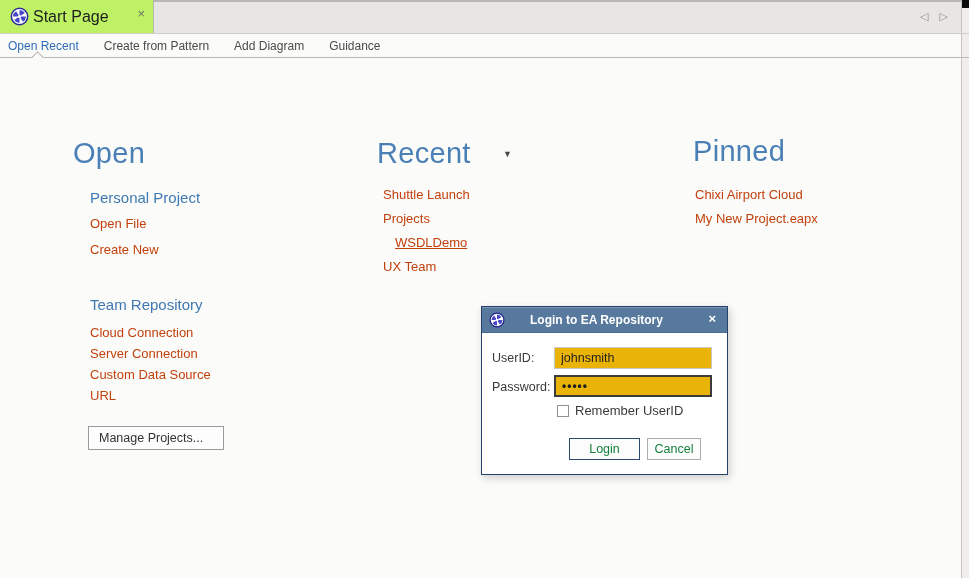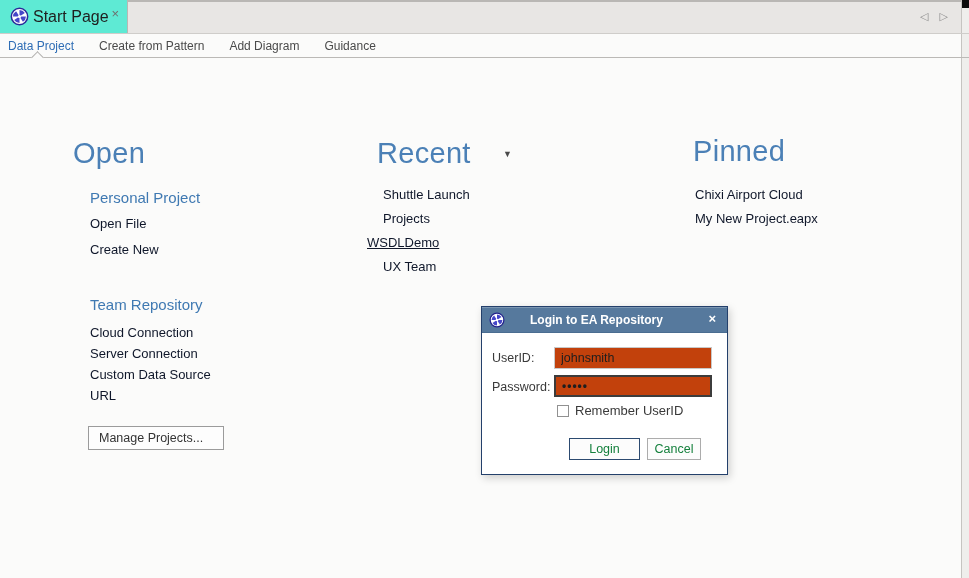--- a/index.html
+++ b/index.html
@@ -12,22 +12,22 @@
     color: #3a3a3a;
   }
   
   .tabstrip {
     position: absolute; left: 0; top: 0; width: 961px; height: 34px;
     background: #e8e6e4;
     border-top: 2px solid #b9b7b4;
     border-bottom: 1px solid #cfcdca;
   }
   .tab {
-    position: absolute; left: 0; top: 0; width: 128px; height: 33px;
-    background: #5eead4;
+    position: absolute; left: 0; top: 0; width: 154px; height: 33px;
+    background: #bef264;
     border-right: 1px solid #b9b7b4;
     display: flex; align-items: center;
   }
   .tab-icon { margin-left: 10px; width: 19px; height: 19px; flex: 0 0 auto; }
   .tab-title { margin-left: 4px; font-size: 16px; color: #1f1f1f; white-space: nowrap; }
   .tab-close { position: absolute; right: 8px; top: 6px; font-size: 13px; color: #6e6e6e; cursor: default; }
   .nav-arrows { position: absolute; left: 920px; top: 10px; display: flex; gap: 11px; font-size: 11px; color: #8a8a8a; }
   .nav-arrows span { cursor: default; }
   
   .gutter {
@@ -49,21 +49,21 @@
     position: absolute; left: 33px; top: 53px; width: 9px; height: 9px;
     background: #fbfbfa; transform: rotate(45deg);
     border-left: 1px solid #b1afac; border-top: 1px solid #b1afac;
   }
   
   .h1 {
     position: absolute; font-size: 29px; font-weight: 400; color: #4b80b6;
     white-space: nowrap; letter-spacing: 0.3px;
   }
   .sub { position: absolute; font-size: 15px; color: #3f79b2; white-space: nowrap; cursor: default; }
-  .item { position: absolute; font-size: 13px; color: #0f172a; white-space: nowrap; cursor: default; }
+  .item { position: absolute; font-size: 13px; color: #c2410c; white-space: nowrap; cursor: default; }
   .item.hovered { text-decoration: underline; }
   .dropdown-arrow { position: absolute; left: 503px; top: 149px; font-size: 9px; color: #4a4a4a; cursor: default; }
   .manage-btn {
     position: absolute; left: 88px; top: 426px; width: 136px; height: 24px;
     background: #fdfdfd; border: 1px solid #9b9b9b;
     font-family: "Liberation Sans", sans-serif; font-size: 12.5px; color: #333;
     text-align: left; padding-left: 10px; cursor: default;
   }
   
   .dialog {
@@ -77,21 +77,21 @@
     box-shadow: inset 0 1px 0 #7b96b2;
     display: flex; align-items: center;
   }
   .dialog-title-icon { margin-left: 7px; width: 16px; height: 16px; flex: 0 0 auto; }
   .dialog-title { margin-left: 25px; font-size: 12px; font-weight: 700; color: #ffffff; white-space: nowrap; }
   .dialog-close { position: absolute; right: 11px; top: 4px; color: #ffffff; font-size: 13px; font-weight: 700; cursor: default; }
   .dlg-label { position: absolute; font-size: 12.5px; color: #3a3a3a; white-space: nowrap; }
   .dlg-input {
     position: absolute; left: 72px; width: 158px; height: 22px;
     font-family: "Liberation Sans", sans-serif; font-size: 12.5px; color: #1e1e1e;
-    padding: 0 6px; background: #c2410c; border: 1px solid #c8c8c8; outline: none;
+    padding: 0 6px; background: #eab308; border: 1px solid #c8c8c8; outline: none;
   }
   .dlg-input.masked { border: 2px solid #3c3c3c; font-weight: 700; letter-spacing: 1px; font-size: 12px; }
   .dlg-checkbox {
     position: absolute; left: 75px; top: 98px; width: 12px; height: 12px;
     background: #fff; border: 1px solid #919191;
   }
   .dlg-check-label { position: absolute; left: 93px; top: 96px; font-size: 13px; color: #3a3a3a; white-space: nowrap; }
   .dlg-btn {
     position: absolute; top: 131px; height: 22px;
     background: #fcfcfc; font-family: "Liberation Sans", sans-serif;
@@ -121,21 +121,21 @@
 <div class="nav-arrows">
   <span>◁</span>
   <span>▷</span>
 </div>
 <div class="gutter"></div>
 <div class="gutter-mark"></div>
 <div class="gutter-line1"></div>
 <div class="gutter-line2"></div>
 
 <div class="ribbon">
-  <span class="link selected">Data Project</span>
+  <span class="link selected">Open Recent</span>
   <span class="link">Create from Pattern</span>
   <span class="link">Add Diagram</span>
   <span class="link">Guidance</span>
 </div>
 <div class="separator"></div>
 <div class="caret-notch"></div>
 
 <div class="h1" style="left:73px; top:137px;">Open</div>
 <div class="sub" style="left:90px; top:189px;">Personal Project</div>
 <div class="item" style="left:90px; top:216px;">Open File</div>
@@ -144,21 +144,21 @@
 <div class="item" style="left:90px; top:325px;">Cloud Connection</div>
 <div class="item" style="left:90px; top:346px;">Server Connection</div>
 <div class="item" style="left:90px; top:367px;">Custom Data Source</div>
 <div class="item" style="left:90px; top:388px;">URL</div>
 <button class="manage-btn">Manage Projects...</button>
 
 <div class="h1" style="left:377px; top:137px;">Recent</div>
 <span class="dropdown-arrow">▼</span>
 <div class="item" style="left:383px; top:187px;">Shuttle Launch</div>
 <div class="item" style="left:383px; top:211px;">Projects</div>
-<div class="item hovered" style="left:367px; top:235px;">WSDLDemo</div>
+<div class="item hovered" style="left:395px; top:235px;">WSDLDemo</div>
 <div class="item" style="left:383px; top:259px;">UX Team</div>
 
 <div class="h1" style="left:693px; top:135px;">Pinned</div>
 <div class="item" style="left:695px; top:187px;">Chixi Airport Cloud</div>
 <div class="item" style="left:695px; top:211px;">My New Project.eapx</div>
 
 <div class="dialog">
   <div class="dialog-titlebar">
     <svg class="dialog-title-icon" viewBox="0 0 20 20">
       <circle cx="10" cy="10" r="8.6" fill="#ffffff" stroke="#23238c" stroke-width="1.6"></circle>

